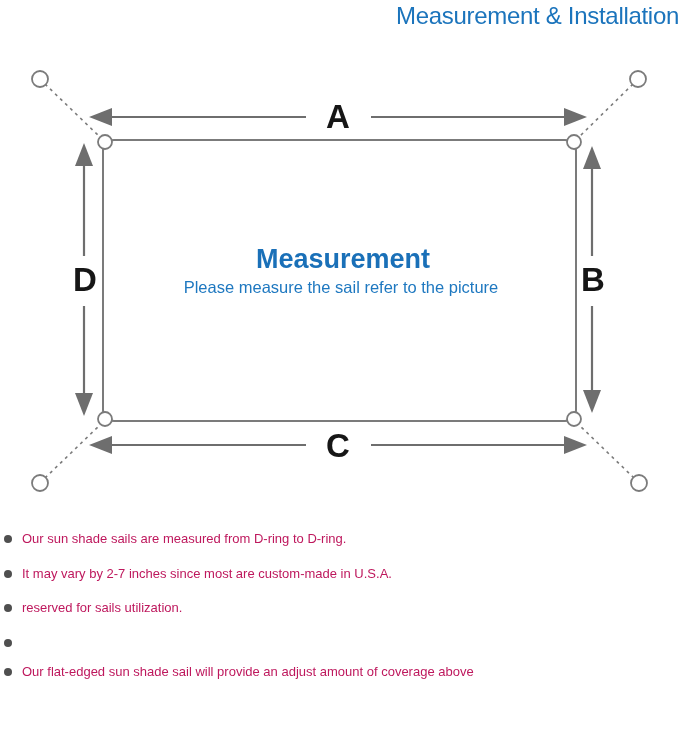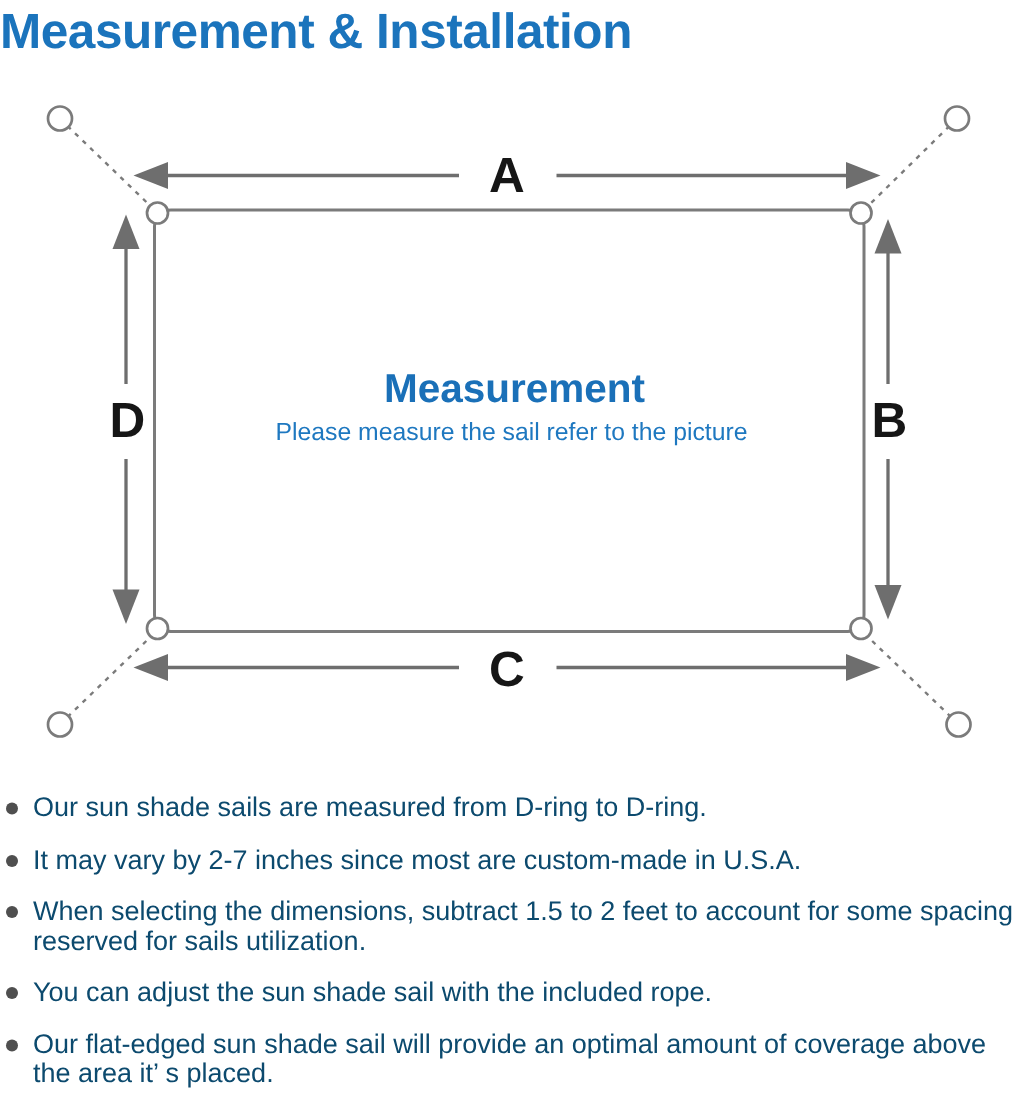--- a/index.html
+++ b/index.html
@@ -13,23 +13,23 @@
     width: 679px;
     height: 739px;
     background: #ffffff;
     overflow: hidden;
   }
   .page-title {
     position: absolute;
     top: 2px;
     left: 0;
     width: 100%;
-    text-align: left;
-    font-size: 33px;
-    font-weight: bold;
+    text-align: right;
+    font-size: 24px;
+    font-weight: normal;
     letter-spacing: -0.3px;
     color: #1b74bc;
     margin: 0;
   }
   .diagram-svg {
     position: absolute;
     top: 0;
     left: 0;
   }
   .dim-label {
@@ -66,23 +66,23 @@
   .bullet-dot {
     width: 8px;
     height: 8px;
     border-radius: 50%;
     background: #4f4f4f;
     flex-shrink: 0;
     margin-top: 6px;
     margin-right: 10px;
   }
   .note-text {
-    font-size: 18px;
+    font-size: 13px;
     line-height: 19.5px;
-    color: #0c4a6e;
+    color: #be185d;
   }
   .note-line {
     display: block;
     white-space: nowrap;
   }
 </style>
 </head>
 <body>
 
 <div class="page">
@@ -156,34 +156,29 @@
     <div class="note-item">
       <span class="bullet-dot"></span>
       <div class="note-text">
         <span class="note-line">It may vary by 2-7 inches since most are custom-made in U.S.A.</span>
       </div>
     </div>
 
     <div class="note-item">
       <span class="bullet-dot"></span>
       <div class="note-text">
-        <span class="note-line">When selecting the dimensions, subtract 1.5 to 2 feet to account for some spacing</span>
         <span class="note-line">reserved for sails utilization.</span>
       </div>
     </div>
 
     <div class="note-item">
       <span class="bullet-dot"></span>
-      <div class="note-text">
-        <span class="note-line">You can adjust the sun shade sail with the included rope.</span>
-      </div>
     </div>
 
     <div class="note-item">
       <span class="bullet-dot"></span>
       <div class="note-text">
-        <span class="note-line">Our flat-edged sun shade sail will provide an optimal amount of coverage above</span>
-        <span class="note-line">the area it’ s placed.</span>
+        <span class="note-line">Our flat-edged sun shade sail will provide an adjust amount of coverage above</span>
       </div>
     </div>
 
   </div>
 </div>
 
 </body></html>

